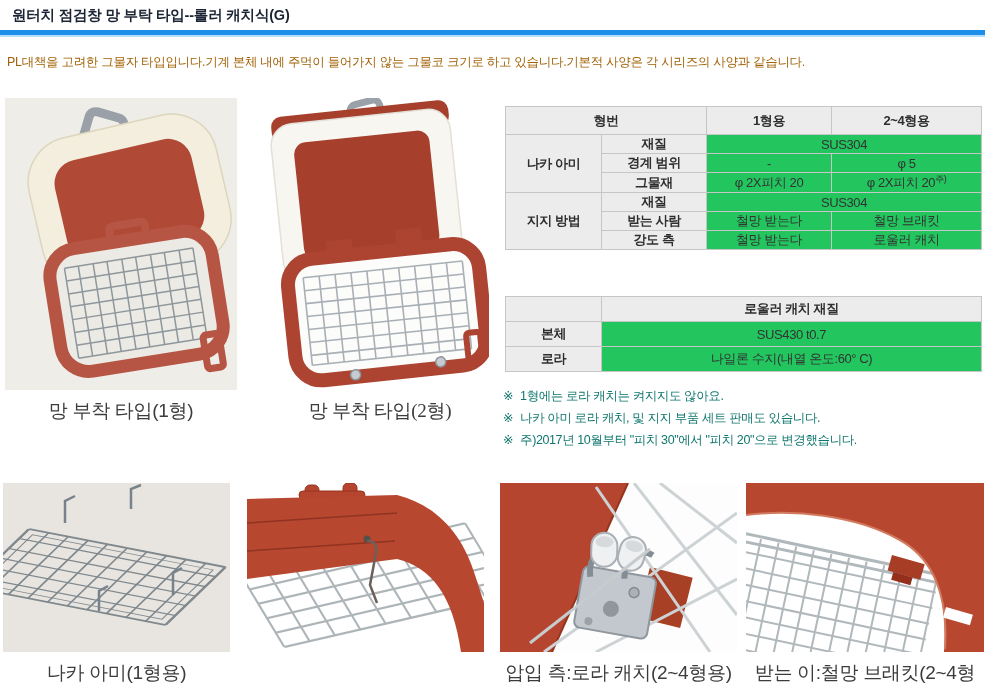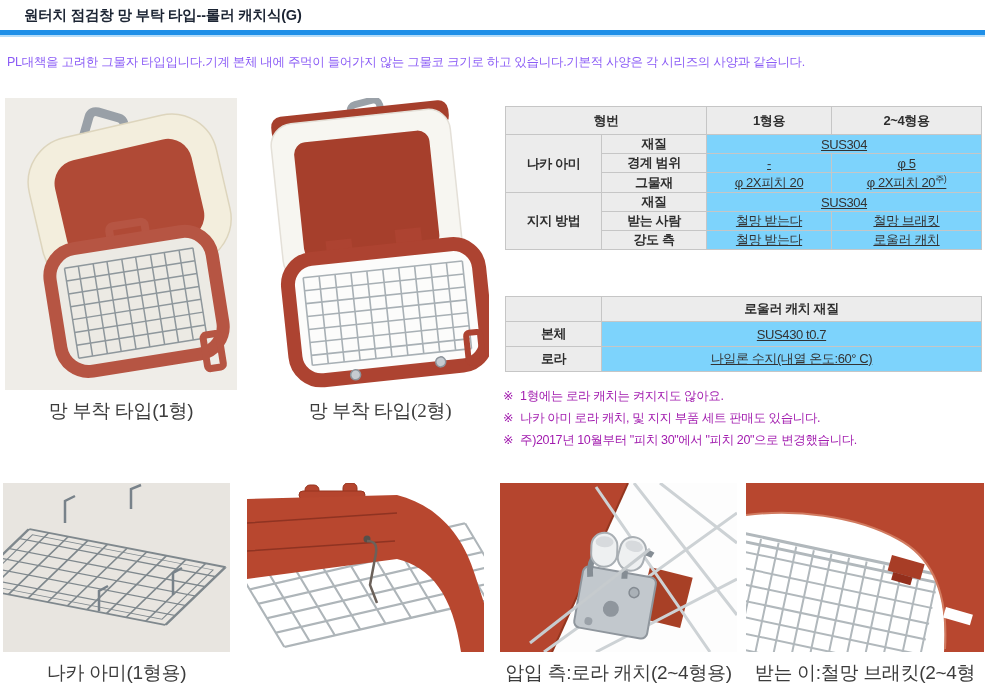--- a/index.html
+++ b/index.html
@@ -1,40 +1,40 @@
 <!DOCTYPE html>
 <html><head>
 <meta charset="utf-8">
 <style>
   * { box-sizing: border-box; }
   html,body { margin:0; padding:0; background:#fff; }
   body { font-family:"Liberation Sans","DejaVu Sans",sans-serif; color:#333; }
   #page { position:relative; width:985px; height:685px; background:#fff; overflow:hidden; }
 
-  .page-title { position:absolute; left:24px; top:6px; font-size:14.5px; font-weight:bold; color:#1b2433; letter-spacing:-0.2px; }
+  .page-title { position:absolute; left:12px; top:6px; font-size:14.5px; font-weight:bold; color:#1b2433; letter-spacing:-0.2px; }
   .accent-bar { position:absolute; left:0; top:30px; width:985px; height:7px; background:#1e8fe8; border-bottom:2px solid #b5dcf8; }
-  .page-desc { position:absolute; left:7px; top:54px; width:978px; font-size:12.5px; color:#8b5cf6; white-space:nowrap; letter-spacing:-0.3px; }
+  .page-desc { position:absolute; left:7px; top:54px; width:978px; font-size:12.5px; color:#a16207; white-space:nowrap; letter-spacing:-0.3px; }
 
   .figure { position:absolute; }
   .figure .img { width:100%; height:100%; display:block; }
   .caption { position:absolute; font-size:19px; color:#3c3c3c; text-align:center; letter-spacing:-0.3px; }
 
   table { border-collapse:collapse; table-layout:fixed; font-size:13px; color:#333; }
   td { border:1px solid #c6c6c6; text-align:center; padding:0 3px; overflow:hidden; white-space:nowrap; letter-spacing:-0.4px;margin-top:17px; }
   .spec-table { position:absolute; left:505px; top:106px; width:476px; }
   .spec-table td { height:15px; }
   .spec-table tr.hdr td { height:28px; }
   .mat-table { position:absolute; left:505px; top:296px; width:476px; }
   .mat-table td { height:25px; }
   td.h { background:#ececec; font-weight:bold; color:#2e2e2e; }
-  td.v { background:#7dd3fc;text-decoration:underline; }
+  td.v { background:#22c55e; }
   sup { font-size:9px; }
 
   .notes { position:absolute; left:503px; top:385px; width:480px; }
-  .note-line { font-size:12.5px; color:#a21caf; height:22px; line-height:22px; white-space:nowrap; letter-spacing:-0.4px; }
+  .note-line { font-size:12.5px; color:#0f766e; height:22px; line-height:22px; white-space:nowrap; letter-spacing:-0.4px; }
   .note-line .mk { margin-right:7px; }
 </style>
 </head>
 <body>
 
 <div id="page">
 
   <div class="page-title">원터치 점검창 망 부탁 타입--롤러 캐치식(G)</div>
   <div class="accent-bar"></div>
   <div class="page-desc">PL대책을 고려한 그물자 타입입니다.기계 본체 내에 주먹이 들어가지 않는 그물코 크기로 하고 있습니다.기본적 사양은 각 시리즈의 사양과 같습니다.</div>

